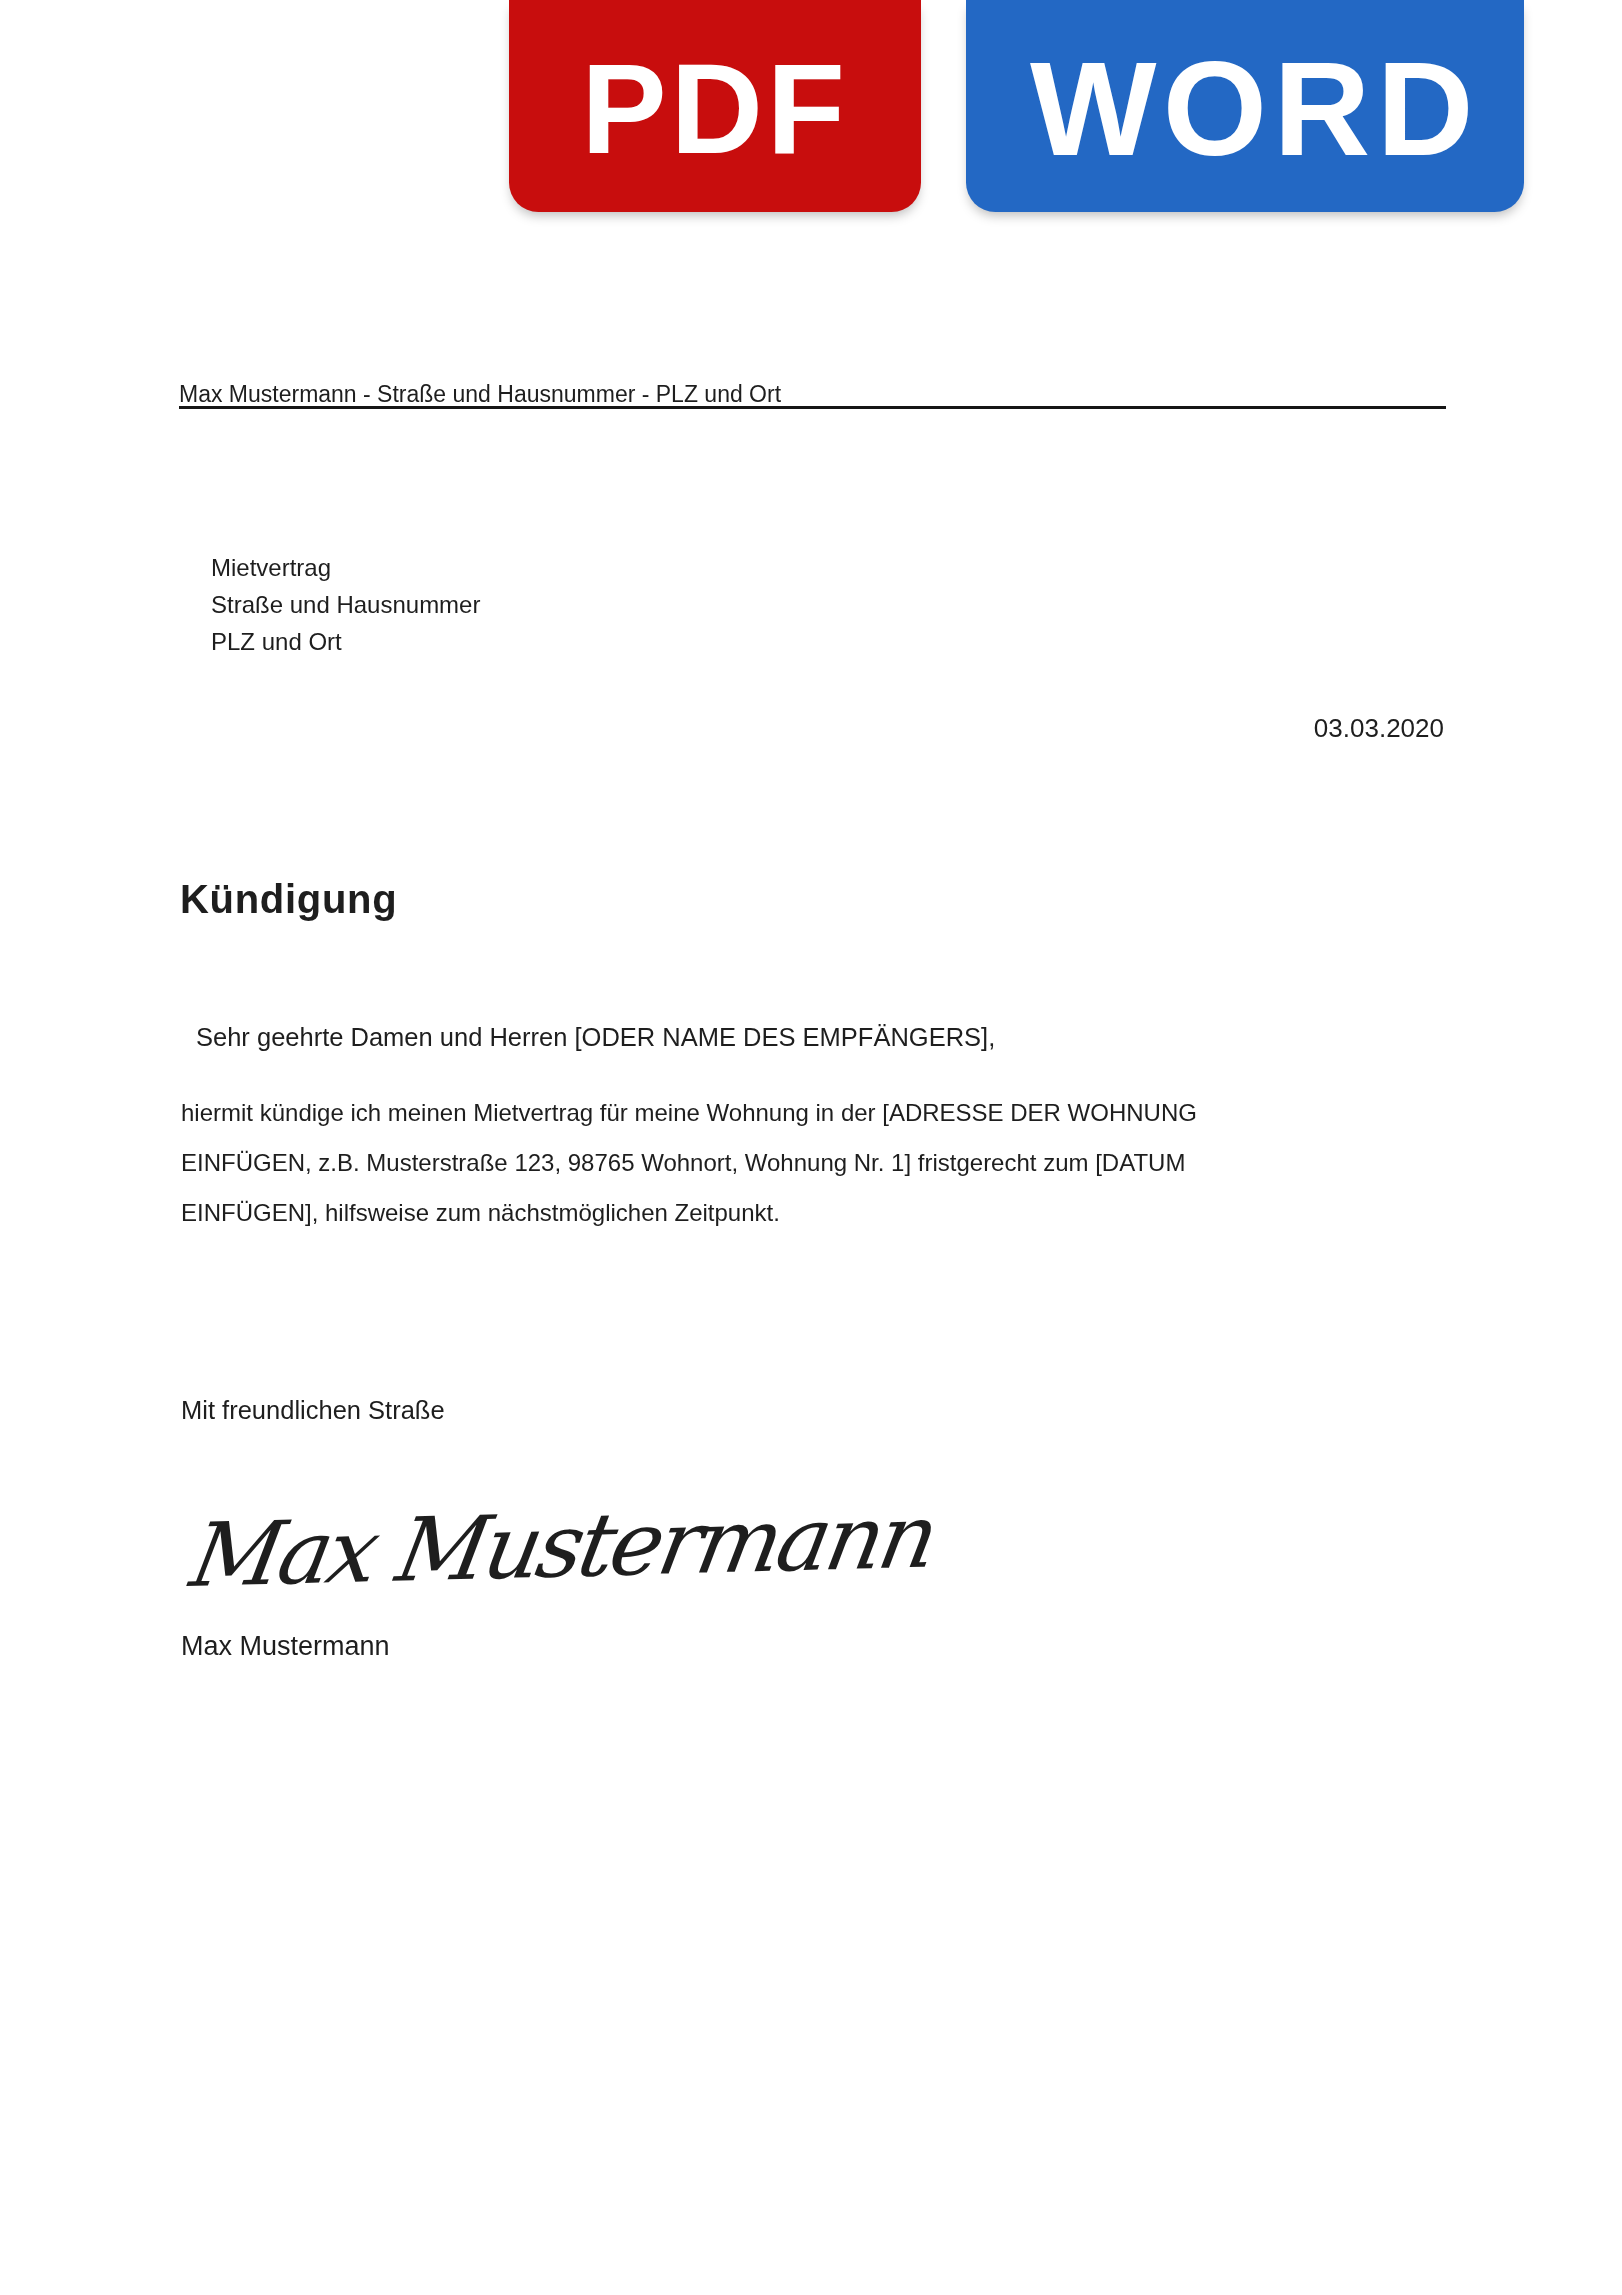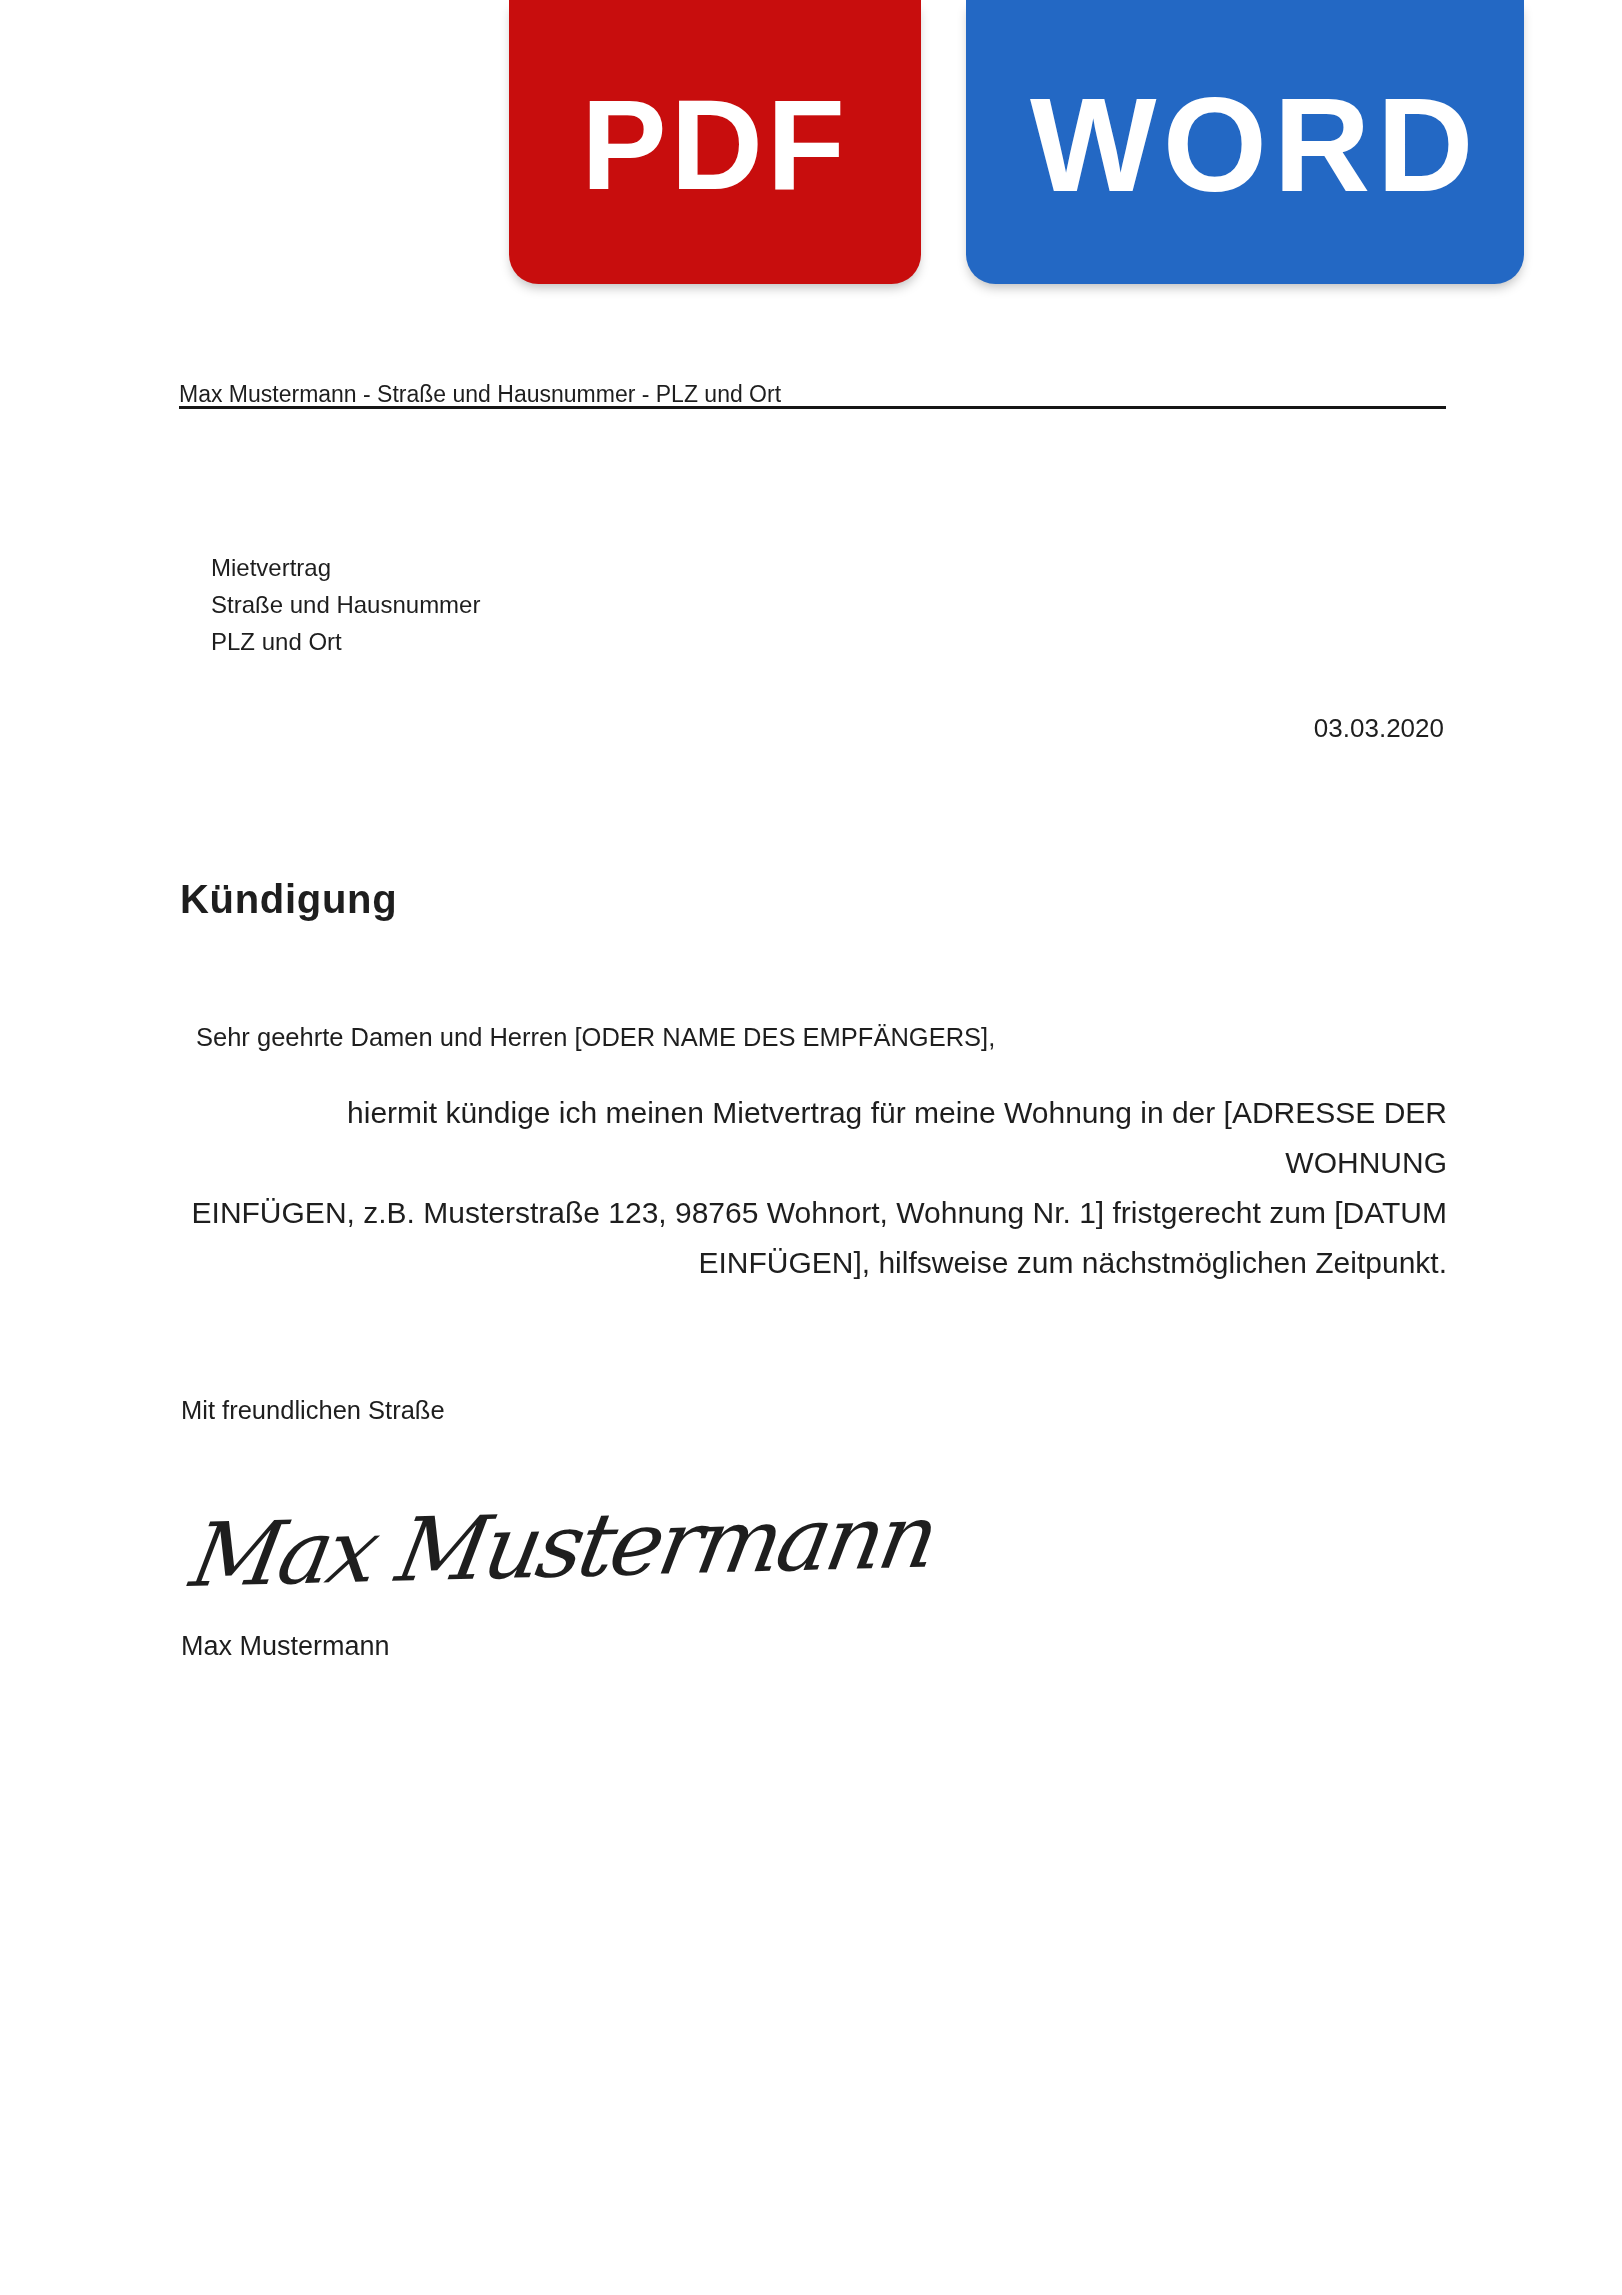--- a/index.html
+++ b/index.html
@@ -17,21 +17,21 @@
     color: #1e1e1e;
   }
 
   
   .dl-btn {
     position: absolute;
     top: 0;
     display: flex;
     align-items: center;
     justify-content: center;
-    height: 284px;
+    height: 212px;
     border-radius: 0 0 29.4px 29.4px;
     box-shadow: 0 6.5px 11.8px -3.9px rgba(0,0,0,0.28);
     text-decoration: none;
     cursor: pointer;
   }
   .dl-btn span {
     color: #ffffff;
     font-weight: bold;
     line-height: 1;
     padding-top: 6.5px;
@@ -90,23 +90,22 @@
     position: absolute;
     left: 196px;
     top: 1025px;
     font-size: 25.5px;
     line-height: 25.5px;
   }
   .para {
     position: absolute;
     left: 181px;
     width: 1266px;
-    font-size: 30px;
+    font-size: 24px;
     line-height: 50px;
-    text-align: right;
   }
   .para-1 { top: 1088px; }
   .para-2 { top: 1263px; }
   .closing {
     position: absolute;
     left: 181px;
     top: 1398px;
     font-size: 25.5px;
     line-height: 25.5px;
   }

